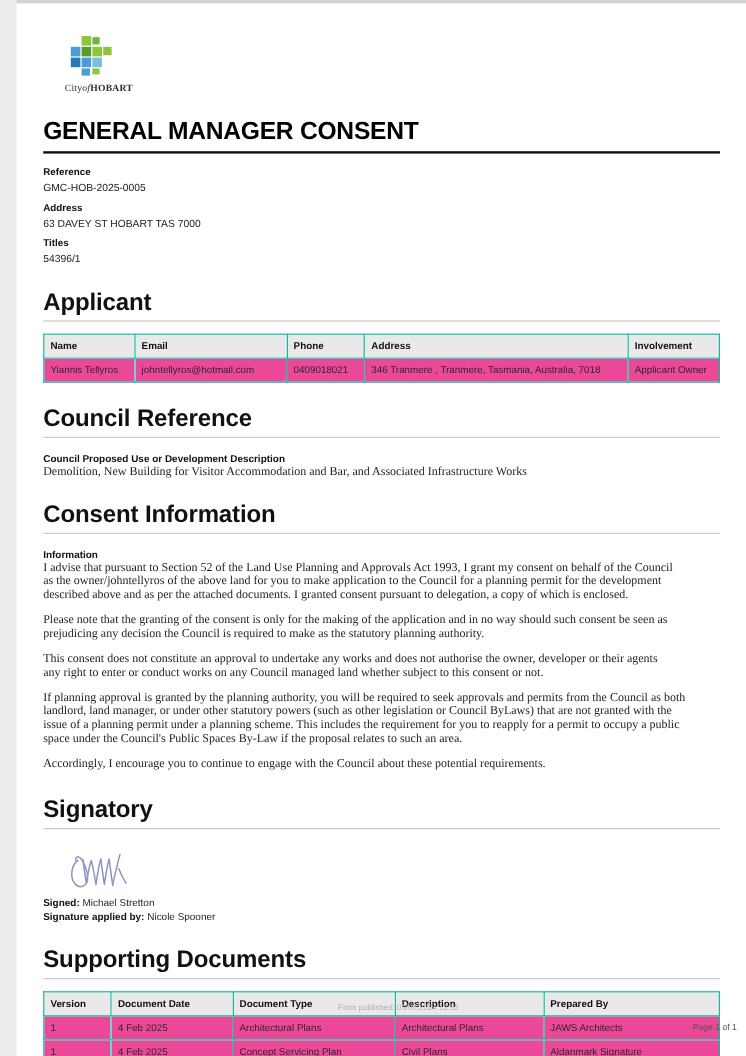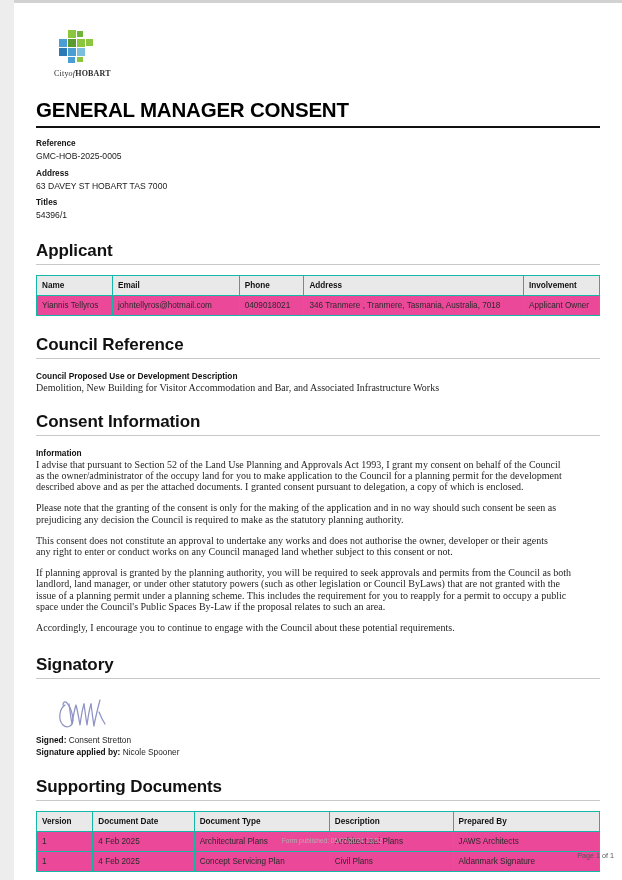--- a/index.html
+++ b/index.html
@@ -100,21 +100,21 @@
   .meta-value {
     font-size: 8.6px;
     color: #1a1a1a;
     line-height: 12.5px;
     margin-bottom: 5px;
   }
 
   
   .section-head {
     margin-top: 19px;
-    font-size: 17px;
+    font-size: 20px;
     font-weight: bold;
     color: #111;
     letter-spacing: -0.1px;
   }
   .section-rule {
     margin-top: 3px;
     border-top: 1px solid #c9c9c9;
     width: 100%;
   }
 
@@ -284,21 +284,21 @@
     <div class="sub-label">Council Proposed Use or Development Description</div>
     <div class="body-line">Demolition, New Building for Visitor Accommodation and Bar, and Associated Infrastructure Works</div>
 
     <div class="section-head">Consent Information</div>
     <div class="section-rule"></div>
     <div class="sub-label">Information</div>
 
     <div>
       <div class="para" style="margin-top:0">
         <div class="body-line">I advise that pursuant to Section 52 of the Land Use Planning and Approvals Act 1993, I grant my consent on behalf of the Council</div>
-        <div class="body-line">as the owner/administrator of the occupy land for you to make application to the Council for a planning permit for the development</div>
+        <div class="body-line">as the owner/johntellyros of the above land for you to make application to the Council for a planning permit for the development</div>
         <div class="body-line">described above and as per the attached documents. I granted consent pursuant to delegation, a copy of which is enclosed.</div>
       </div>
       <div class="para">
         <div class="body-line">Please note that the granting of the consent is only for the making of the application and in no way should such consent be seen as</div>
         <div class="body-line">prejudicing any decision the Council is required to make as the statutory planning authority.</div>
       </div>
       <div class="para">
         <div class="body-line">This consent does not constitute an approval to undertake any works and does not authorise the owner, developer or their agents</div>
         <div class="body-line">any right to enter or conduct works on any Council managed land whether subject to this consent or not.</div>
       </div>
@@ -323,21 +323,21 @@
           <path d="M13 12 C14 19, 15 27, 16 32 C17 26, 18 19, 20 13 C22 20, 23 28, 24 33 C25 26, 26 18, 28 12"></path>
           <path d="M28 12 C29 19, 30 27, 31 33 C32 26, 33 18, 35 12"></path>
           <path d="M35 12 C36 20, 37 28, 38 34"></path>
           <path d="M44 8 C42 15, 40 24, 38 33"></path>
           <path d="M43 20 C45 25, 47 29, 49 32"></path>
         </g>
       </svg>
       </div>
       <div class="sig-line">
         <b>Signed:</b>
-        <span>Consent Stretton</span>
+        <span>Michael Stretton</span>
       </div>
       <div class="sig-line">
         <b>Signature applied by:</b>
         <span>Nicole Spooner</span>
       </div>
 
     <div class="section-head">Supporting Documents</div>
     <div class="section-rule"></div>
 
     <table class="grid">

